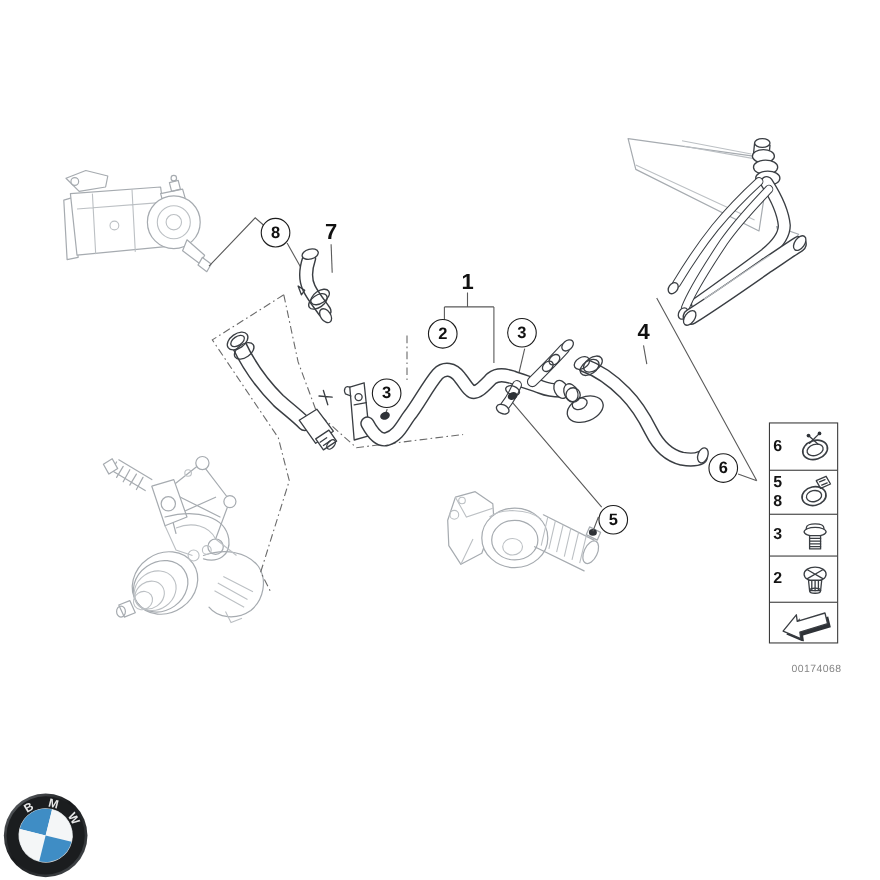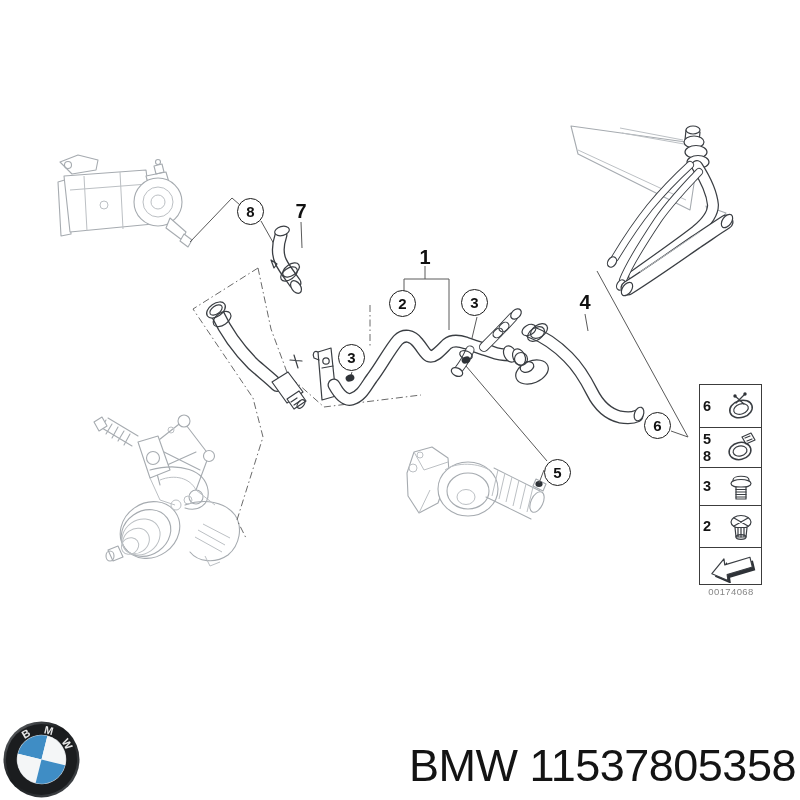--- a/index.html
+++ b/index.html
@@ -24,21 +24,21 @@
            font-size:15px;font-weight:bold;color:#111;box-sizing:border-box;}
   .plain-label{position:absolute;width:22px;text-align:center;font-size:20px;font-weight:bold;color:#111;}
   
   .legend{position:absolute;left:699px;top:384px;width:63px;height:201px;border:1.2px solid #3c3c3c;
           box-sizing:border-box;background:#fff;display:flex;flex-direction:column;}
   .legend-row{border-bottom:1.2px solid #3c3c3c;display:flex;align-items:center;box-sizing:border-box;}
   .legend-row:last-child{border-bottom:none;}
   .legend-num-col{width:17px;display:flex;flex-direction:column;justify-content:center;padding-left:3px;}
   .legend-num{font-size:14.5px;font-weight:bold;color:#141414;line-height:17px;}
   .legend-icon{flex:1;display:flex;align-items:center;justify-content:center;}
-  .drawing-number{position:absolute;left:697px;top:586px;width:68px;text-align:center;
+  .drawing-number{position:absolute;left:697px;top:603px;width:68px;text-align:right;
                   font-size:9.5px;color:#868686;letter-spacing:.4px;}
   
   .footer-logo{position:absolute;left:2px;top:719px;width:79px;height:79px;}
   .part-text{position:absolute;left:409px;top:740px;font-size:45px;color:#141414;
              letter-spacing:-.5px;white-space:nowrap;}
 </style>
 </head>
 <body>
 
 <div class="stage">
@@ -321,15 +321,14 @@
       <path d="M40,41 L64.5,41 A24.5,24.5 0 0 0 40,16.5 Z" fill="#f4f6f7"></path>
       <path d="M40,41 L15.5,41 A24.5,24.5 0 0 0 40,65.5 Z" fill="#f4f6f7"></path>
       <path d="M40,41 L40,65.5 A24.5,24.5 0 0 0 64.5,41 Z" fill="#3f8dc5"></path>
       <g fill="#e8e8e8" font-size="11" font-weight="bold" font-family="Liberation Sans, sans-serif" text-anchor="middle">
         <text x="18.4" y="23.4" transform="rotate(-45 18.4 19.4)">B</text>
         <text x="40" y="14.5">M</text>
         <text x="61.6" y="23.4" transform="rotate(45 61.6 19.4)">W</text>
       </g>
     </g>
   </svg>
-  <div class="part-text">BMW 11537805358</div>
 
 </div>
 
 </body></html>

